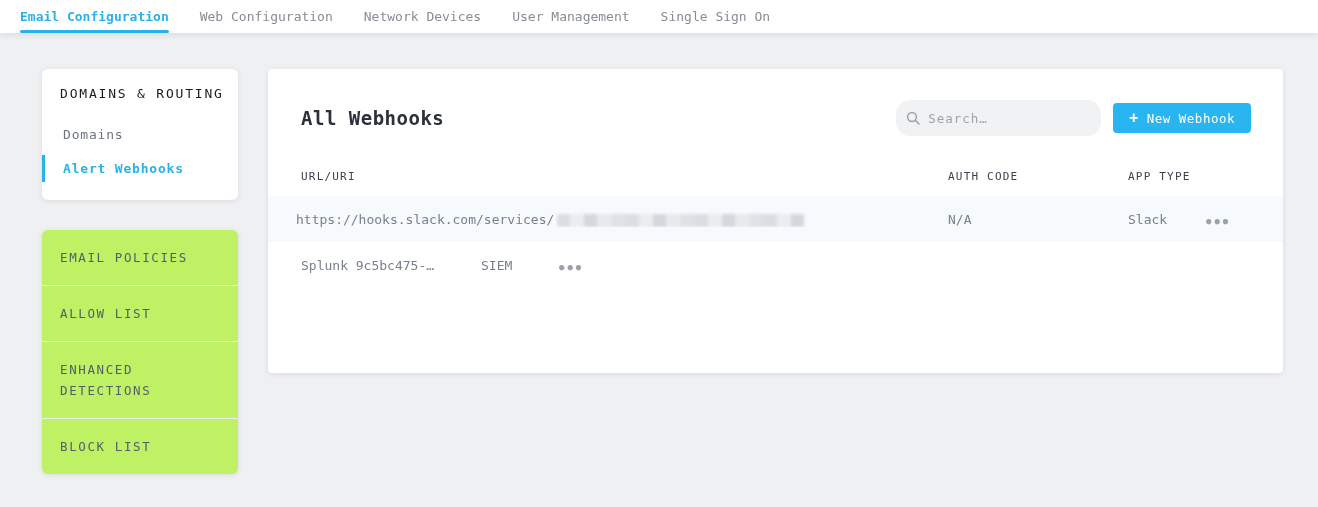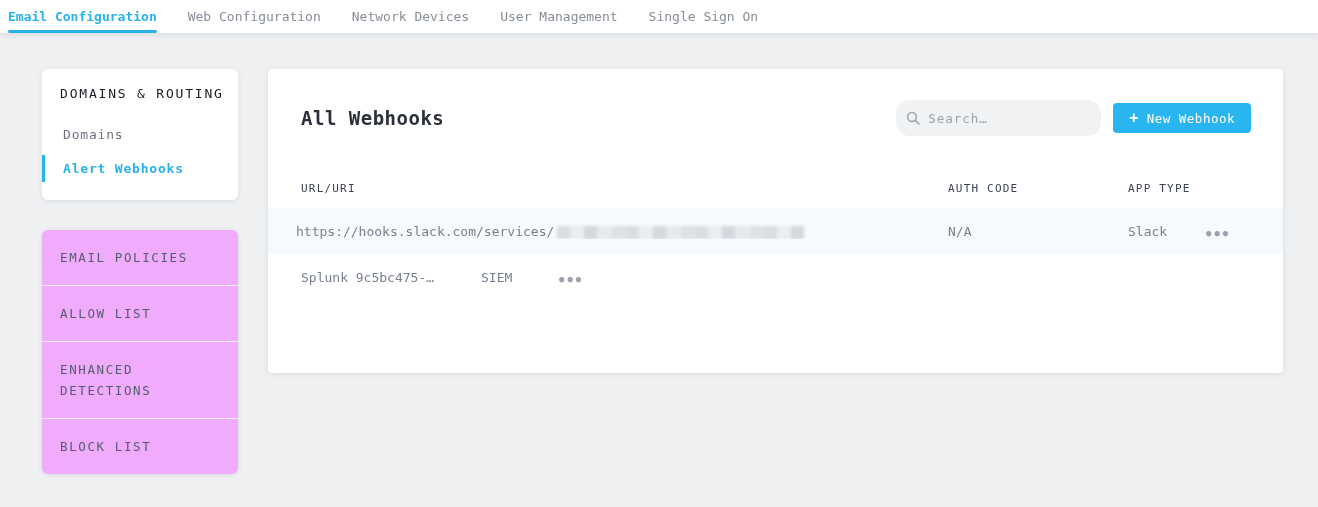--- a/index.html
+++ b/index.html
@@ -7,21 +7,21 @@
   body {
     font-family:"DejaVu Sans Mono","Liberation Mono",monospace;
     background:#eef0f2;
     position:relative;
   }
 
   
   .topnav {
     height:33px; background:#ffffff;
     display:flex; align-items:stretch;
-    padding-left:8px;
+    padding-left:20px;
     box-shadow:0 2px 6px rgba(40,50,60,0.10);
     position:relative; z-index:5;
   }
   .topnav .tab {
     position:relative;
     display:flex; align-items:center;
     margin-right:31px;
     font-size:13px; color:#868d97;
     cursor:pointer; white-space:nowrap;
   }
@@ -52,21 +52,21 @@
     padding:6px 18px; margin-bottom:7px;
     border-left:3px solid transparent;
     cursor:pointer; letter-spacing:0.8px;
   }
   .nav-card .nav-item:last-child { margin-bottom:0; }
   .nav-card .nav-item.active {
     color:#29b2ea; border-left-color:#29b2ea; font-weight:bold;
   }
 
   
-  .acc-card { background:#f0abfc; }
+  .acc-card { background:#bef264; }
   .acc-item {
     padding:17px 18px; font-size:12.5px; color:#555d6b;
     letter-spacing:1.6px; line-height:21px;
     border-bottom:1px solid #e9ebee; cursor:pointer;
   }
   .acc-item:last-child { border-bottom:none; }
 
   
   .panel { flex:1; height:304px; border-radius:4px; }
   .panel-head {
@@ -94,21 +94,21 @@
     background:#29b5f0; color:#ffffff;
     font-family:inherit; font-size:12.5px; letter-spacing:0.5px;
     display:flex; align-items:center; cursor:pointer;
   }
   .btn-new .plus { font-size:15px; font-weight:bold; margin-right:8px; line-height:1; }
 
   
   .thead, .trow { display:flex; align-items:center; padding-left:33px; }
   .thead { margin-top:37px; padding-bottom:13px; }
   .thead .th {
-    font-size:11px; color:#3b4350; letter-spacing:1.2px; font-weight:normal;margin-top:12px;
+    font-size:11px; color:#3b4350; letter-spacing:1.2px; font-weight:normal;
   }
   .col-url  { flex:1; min-width:0; }
   .col-auth { width:180px; flex:none; }
   .col-app  { width:78px;  flex:none; }
   .col-menu { width:77px;  flex:none; }
   .trow { height:46px; font-size:13px; color:#78808f; }
   .trow.tint { background:#f7fafc;padding-left:28px; }
   .url-cell { white-space:nowrap; overflow:hidden; }
   .redact {
     display:inline-block; height:13px; vertical-align:middle;

